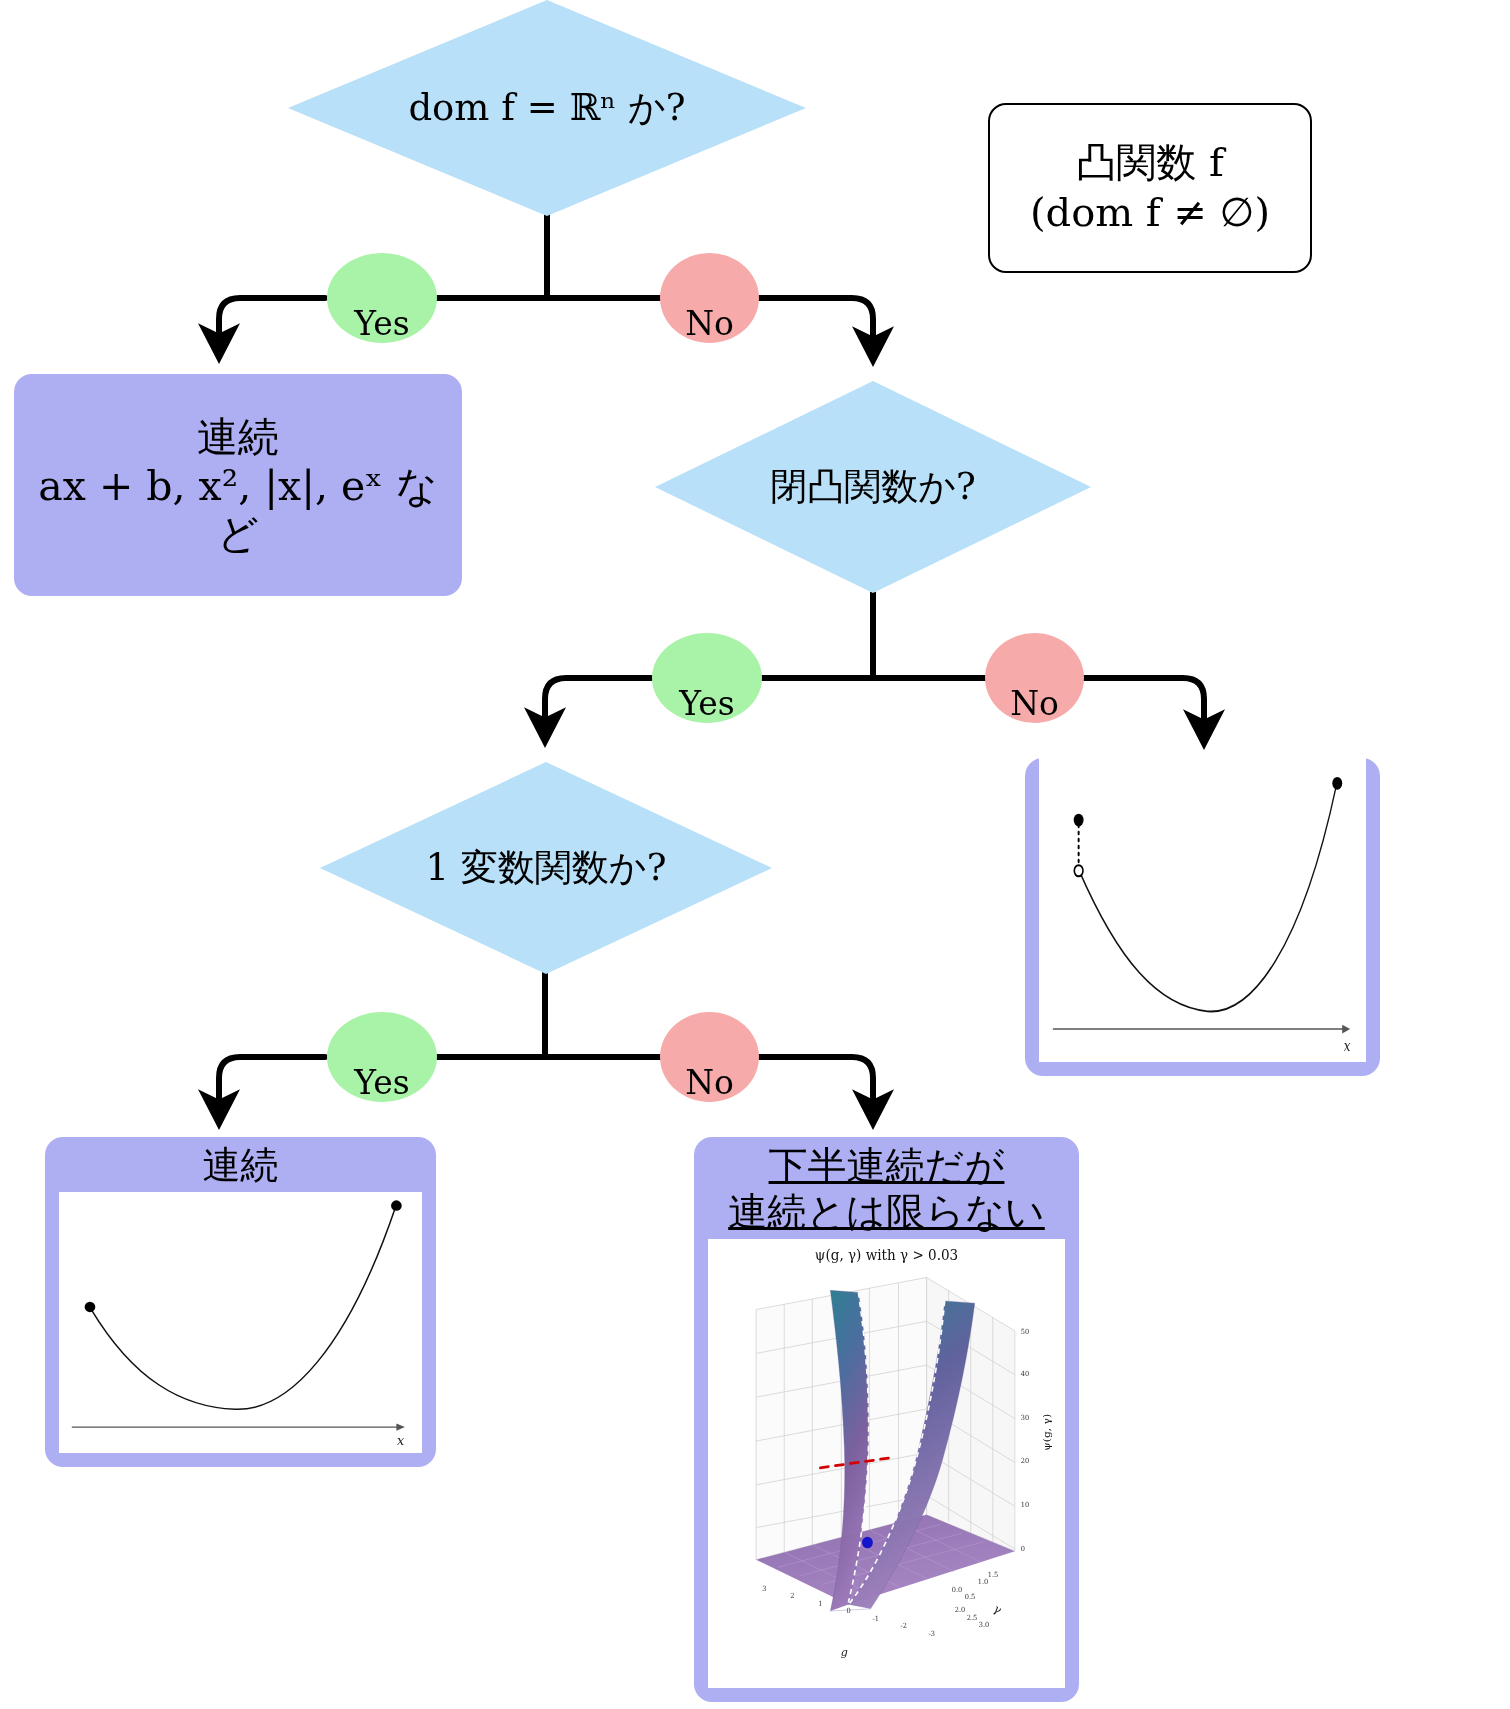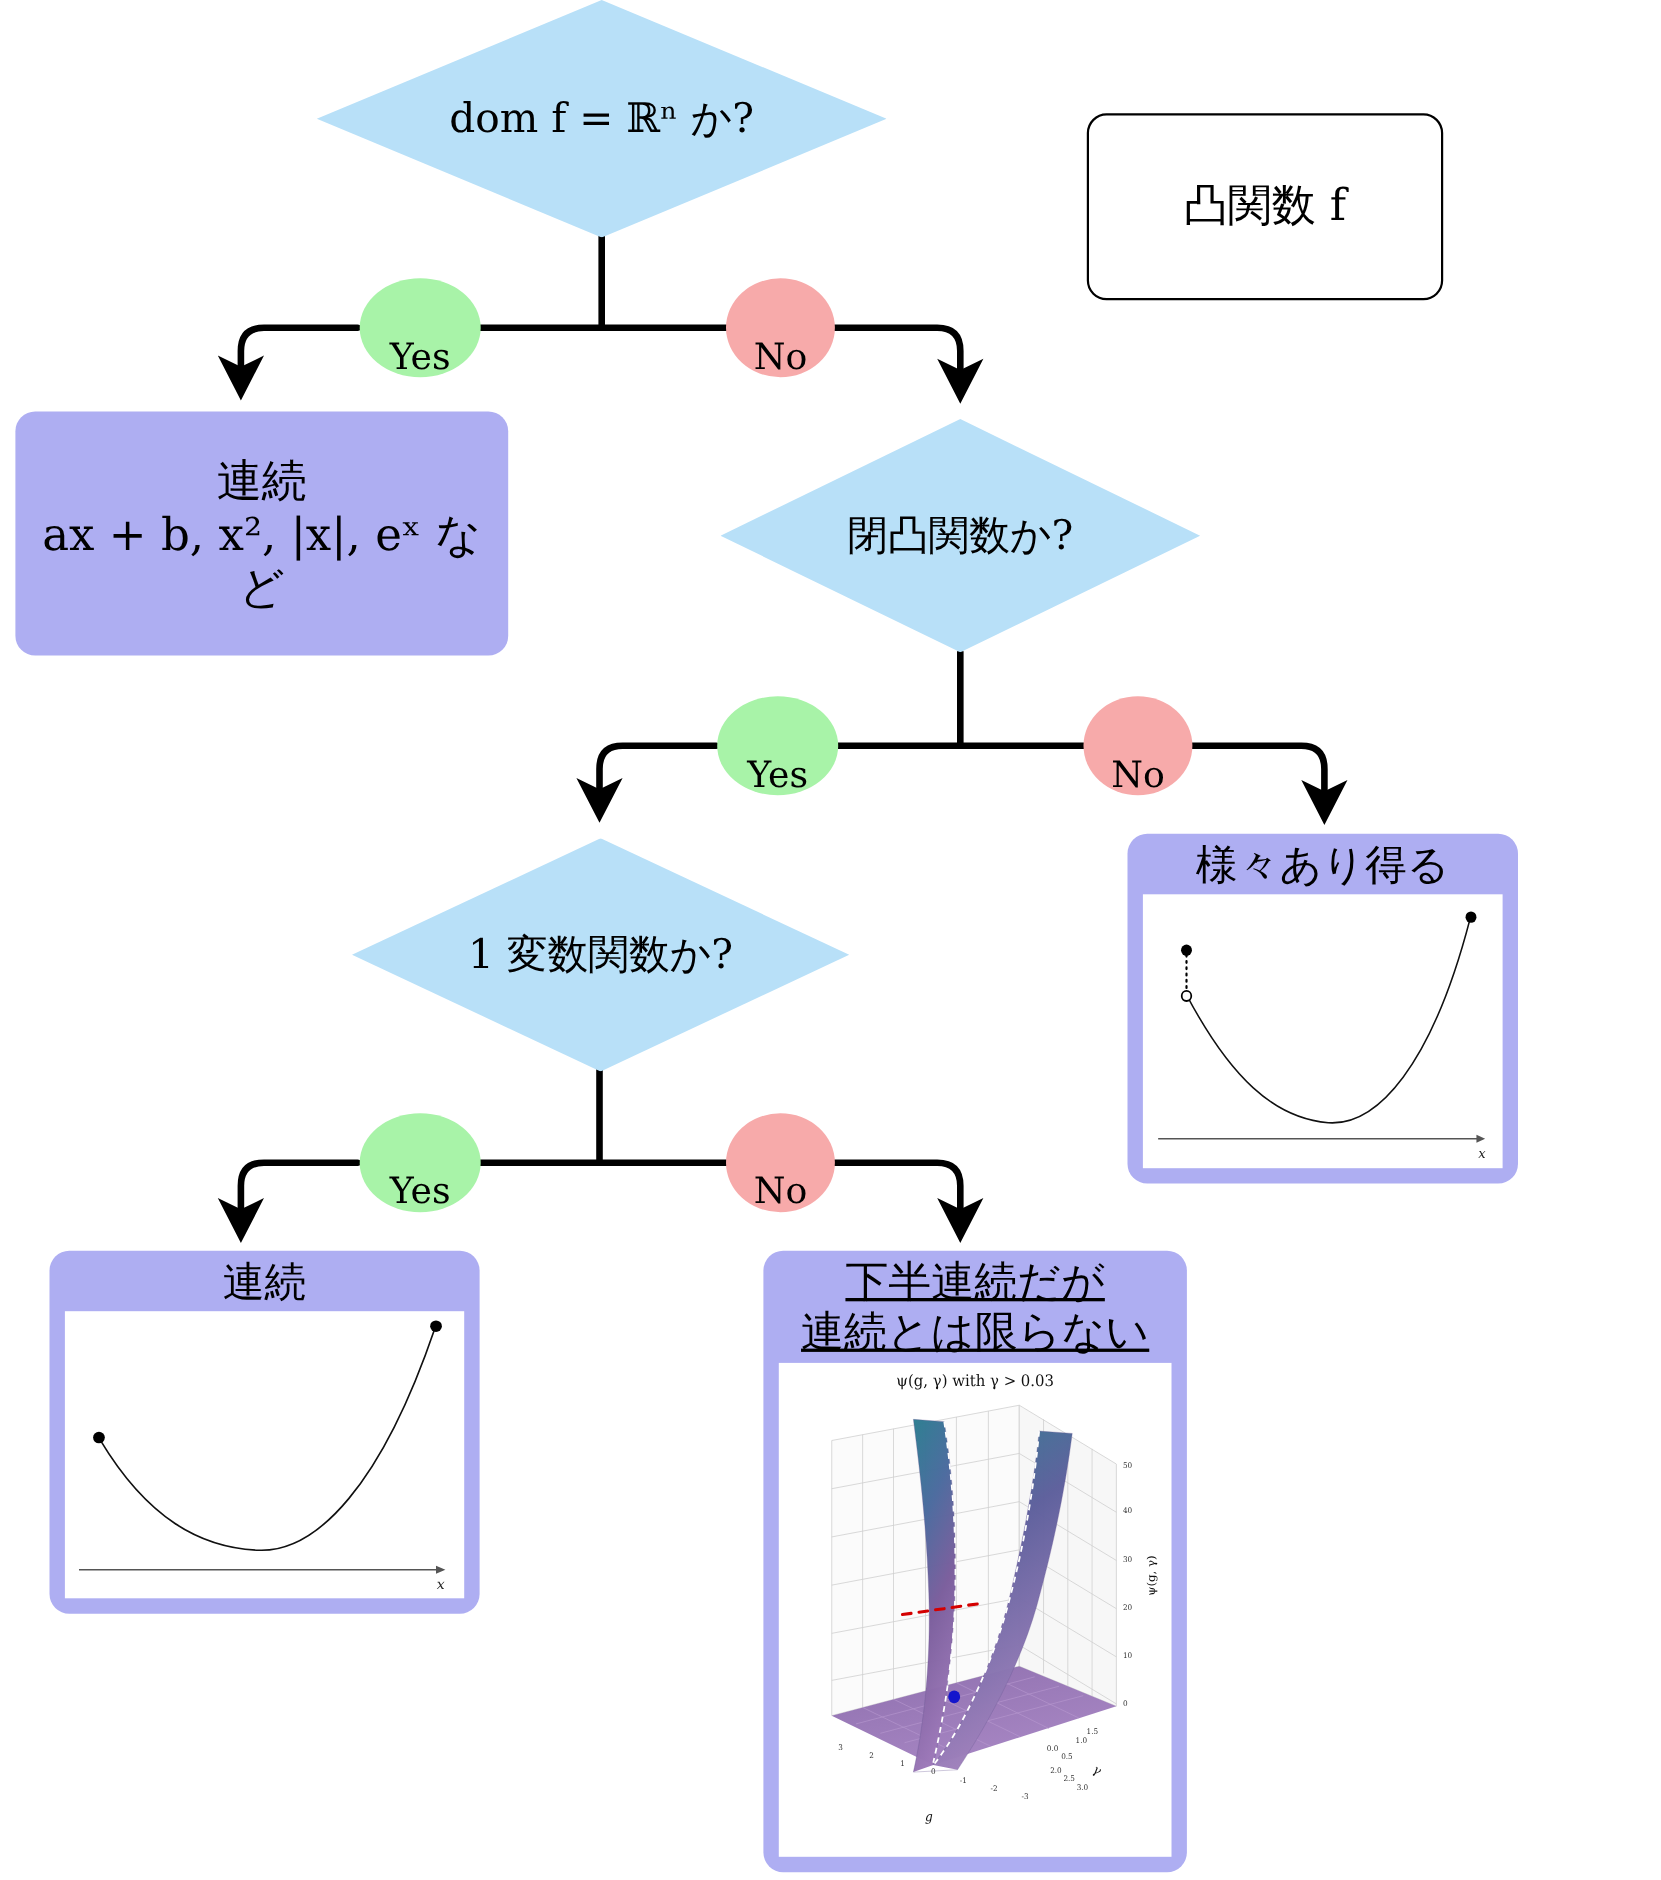--- a/index.html
+++ b/index.html
@@ -69,20 +69,21 @@
   <path d="M 545,1057 L 433,1057" fill="none" stroke="#000" stroke-width="6" stroke-linecap="round"></path>
   <path d="M 545,1057 L 660,1057" fill="none" stroke="#000" stroke-width="6" stroke-linecap="round"></path>
 
   <path d="M 325,1057 L 240,1057 Q 219,1057 219,1078 L 219,1118" fill="none" stroke="#000" stroke-width="6" marker-end="url(#arrow)" stroke-linecap="round"></path>
 
   <path d="M 758,1057 L 852,1057 Q 873,1057 873,1078 L 873,1118" fill="none" stroke="#000" stroke-width="6" marker-end="url(#arrow)" stroke-linecap="round"></path>
 </svg>
 
 <div class="legend" style="left:988px; top:103px; width:320px; height:166px;">
   <div class="lline">凸関数 f</div>
+  <div class="lline">(dom f ≠ ∅)</div>
 </div>
 
 <div class="node diamond" style="left:288px; top:0px; width:518px; height:216px;">
   <div class="dshape"></div>
   <div class="dlabel">dom f = ℝⁿ か?</div>
 </div>
 
 <div class="node diamond" style="left:655px; top:381px; width:436px; height:212px;">
   <div class="dshape"></div>
   <div class="dlabel">閉凸関数か?</div>
@@ -113,21 +114,20 @@
 <div class="pill no" style="left:660px; top:1012px; width:99px; height:90px;">
   <span>No</span>
   </div>
 
 <div class="pbox" style="left:0px; top:374px; width:448px; height:222px; justify-content:center;">
   <div class="ptitle" style="font-size:41px;">連続
 ax + b, x², |x|, eˣ など</div>
 </div>
 
 <div class="pbox" style="left:1011px; top:758px; width:355px; height:318px;">
-  <div class="ptitle">様々あり得る</div>
   <div class="pbody">
     <svg viewBox="0 0 330 240" preserveAspectRatio="none" style="width:100%;height:100%;display:block;" xmlns="http://www.w3.org/2000/svg">
 
       <path d="M 40,88 C 80,160 120,196 170,200 C 215,203 265,150 300,22" fill="none" stroke="#111" stroke-width="1.4"></path>
 
       <path d="M 40,53 L 40,86" stroke="#000" stroke-width="2" stroke-dasharray="1.5 4" stroke-linecap="round"></path>
       <circle cx="40" cy="49" r="5" fill="#000"></circle>
       <circle cx="40" cy="89" r="4.4" fill="#fff" stroke="#000" stroke-width="1.6"></circle>
       <circle cx="301" cy="20" r="5" fill="#000"></circle>
 

